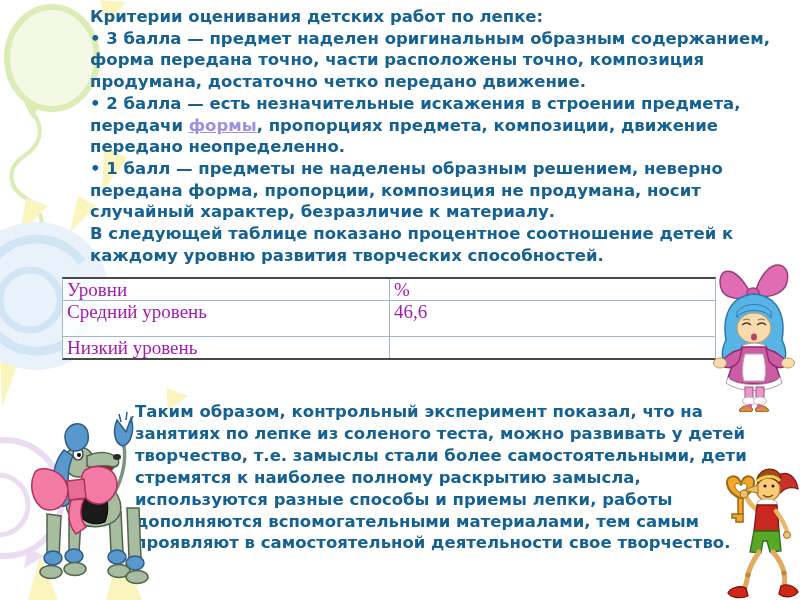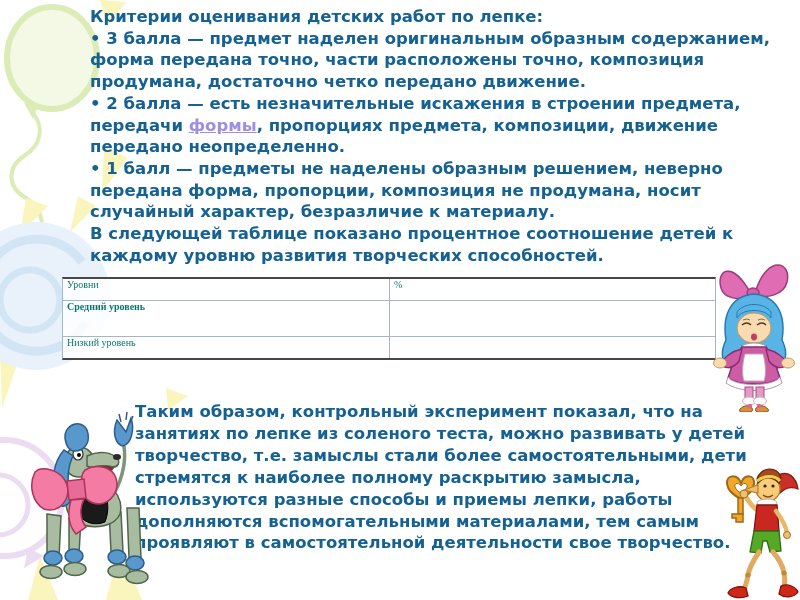--- a/index.html
+++ b/index.html
@@ -13,30 +13,30 @@
   .criteria{
     position:absolute;left:90px;top:6px;width:714px;z-index:2;
     font-weight:bold;font-size:16.5px;line-height:21.7px;color:#156292;
     letter-spacing:0px;
   }
   .criteria p{margin:0;}
   a.inline-link{color:#9d90e2;text-decoration:underline;cursor:pointer;text-align:center;}
   
   .rtable{
     position:absolute;left:62px;top:277px;width:652px;z-index:2;
-    font-family:"Liberation Serif","DejaVu Serif",serif;font-size:10px;color:#0f766e;
+    font-family:"Liberation Serif","DejaVu Serif",serif;font-size:19px;color:#a21caf;
     border-left:1px solid #a2b8c6;border-right:1px solid #a2b8c6;
     border-top:2px solid #474747;border-bottom:2px solid #474747;
     background:rgba(255,255,255,0.85);
   }
   .trow{display:flex;border-bottom:1px solid #a2b8c6;box-sizing:border-box;}
   .trow:last-child{border-bottom:none;}
   .trow.thead{height:22px;}
   .trow.r1{height:48px;border-bottom:2px solid #5a5a5a;}
-  .trow.r2{height:36px;font-weight:bold;}
+  .trow.r2{height:36px;}
   .trow.r3{height:21px;}
   .tcell{padding:0px 4px;box-sizing:border-box;overflow:hidden;white-space:nowrap;}
   .c1{width:327px;border-right:1px solid #a2b8c6;}
   .c2{flex:1;}
   
   .conclusion{
     position:absolute;left:135px;top:401px;width:628px;z-index:2;
     font-weight:bold;font-size:16.5px;line-height:21.9px;color:#156292;
   }
   
@@ -86,20 +86,21 @@
     <p>В следующей таблице показано процентное соотношение детей к каждому уровню развития творческих способностей.</p>
   </div>
 
   <div class="rtable">
     <div class="trow thead">
       <div class="tcell c1">Уровни</div>
       <div class="tcell c2">%</div>
     </div>
     <div class="trow r2">
       <div class="tcell c1">Средний уровень</div>
+      <div class="tcell c2">46,6</div>
     </div>
     <div class="trow r3">
       <div class="tcell c1">Низкий уровень</div>
     </div>
   </div>
 
   <div class="conclusion">Таким образом, контрольный эксперимент показал, что на занятиях по лепке из соленого теста, можно развивать у детей творчество, т.е. замыслы стали более самостоятельными, дети стремятся к наиболее полному раскрытию замысла, используются разные способы и приемы лепки, работы дополняются вспомогательными материалами, тем самым проявляют в самостоятельной деятельности свое творчество.</div>
 
   <svg id="doll" class="char" width="88" height="162" viewBox="0 0 88 162">
 

